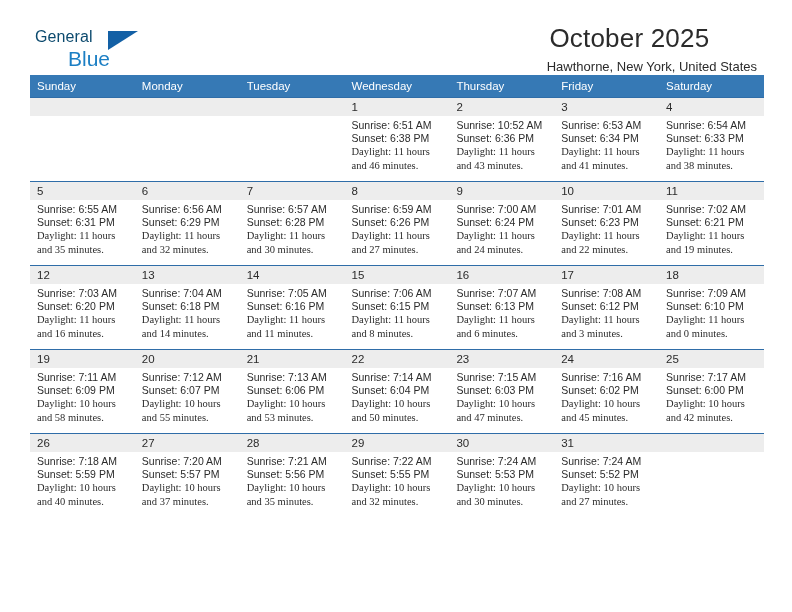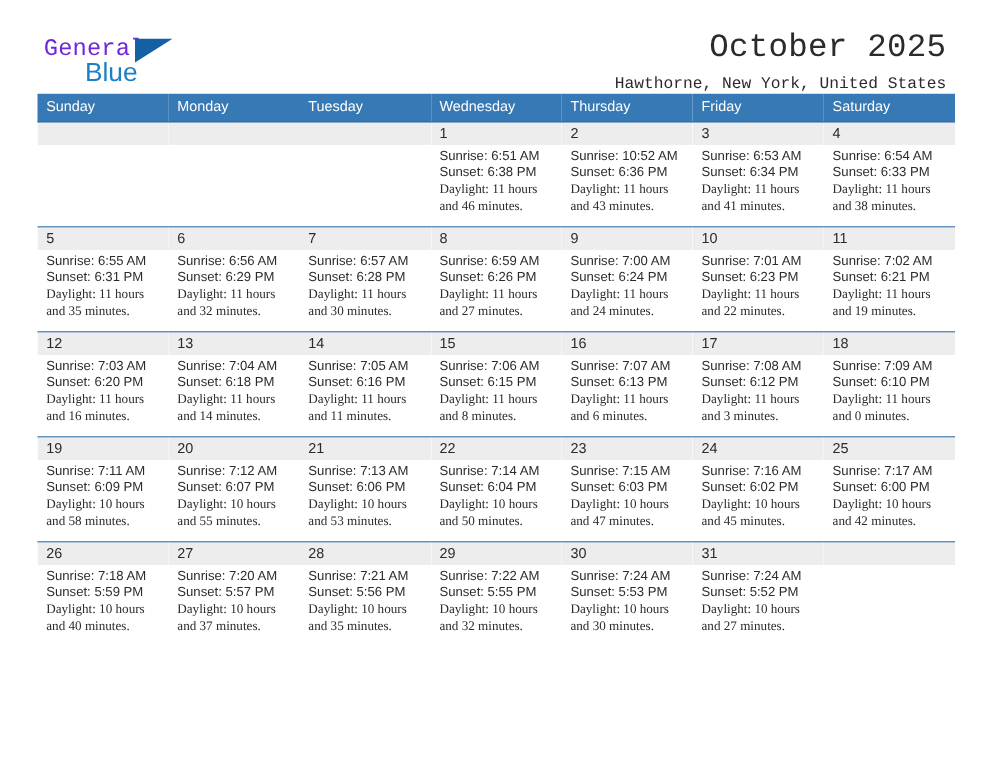--- a/index.html
+++ b/index.html
@@ -31,24 +31,24 @@
     position: absolute;
     left: 6px;
     top: 28px;
     width: 120px;
     height: 46px;
   }
   .brand-general {
     position: absolute;
     left: 0;
     top: 0;
-    font-size: 19px;
+    font-size: 16px;
     letter-spacing: .1px;
-    color: #6d28d9;
-    font-family: Liberation Mono, monospace;
+    color: #0c4a6e;
+    font-family: Liberation Sans, sans-serif;
   }
   .brand-blue {
     position: absolute;
     left: 33px;
     top: 19px;
     font-size: 21px;
     color: #1c7fc4;
     font-family: Liberation Sans, sans-serif;
   }
   .brand-tri {
@@ -58,22 +58,21 @@
     width: 0;
     height: 0;
     border-left: 30px solid #1360a5;
     border-bottom: 19px solid transparent;
   }
 
   .title-block {
     position: absolute;
     right: 6px;
     top: 22px;
-    text-align: right;
-    font-family: Liberation Mono, monospace;
+    text-align: center;
   }
   .cal-title {
     font-size: 26px;
     line-height: 32px;
     color: #2b2b2b;
     font-weight: normal;
     margin: 0;
     letter-spacing: .2px;
   }
   .cal-subtitle {

